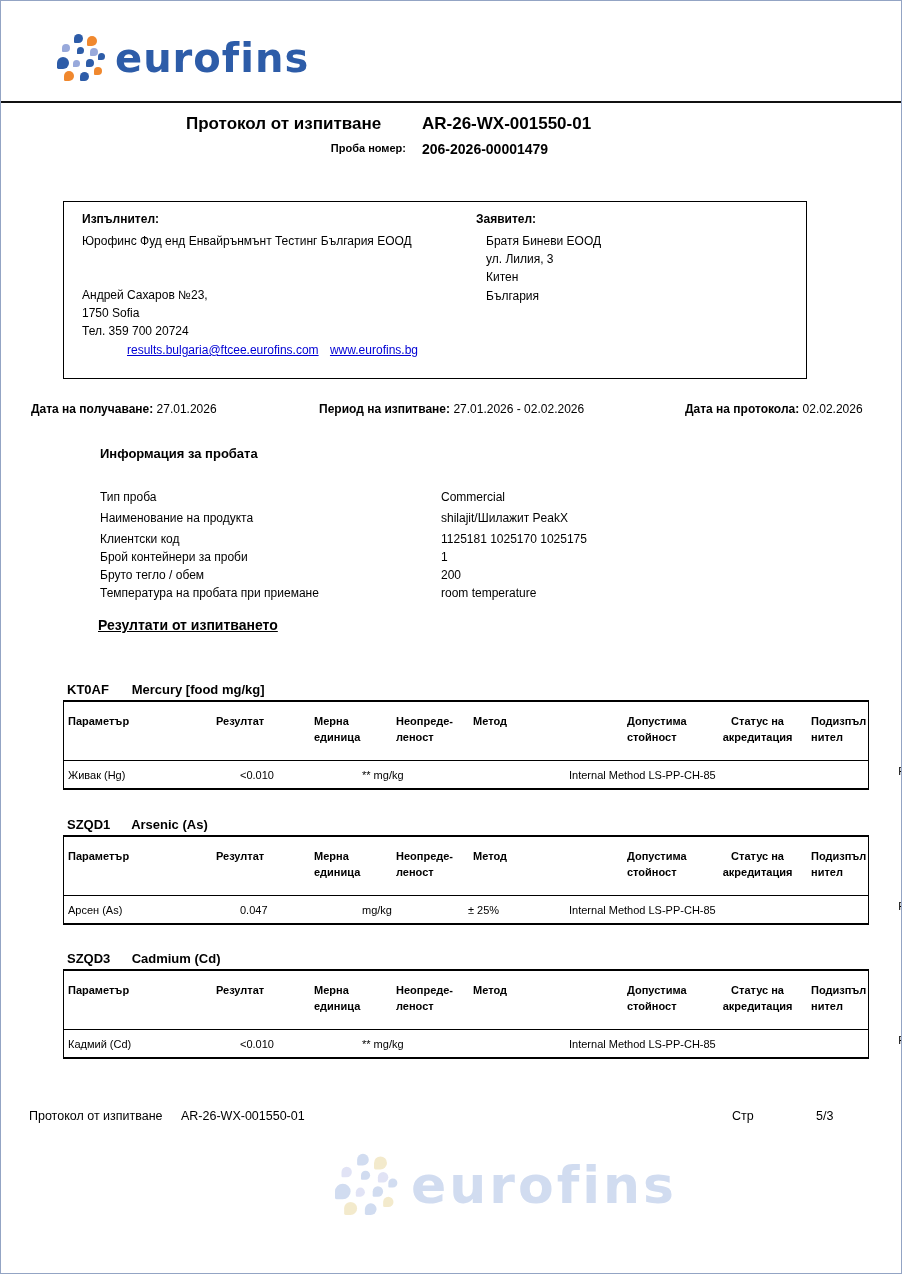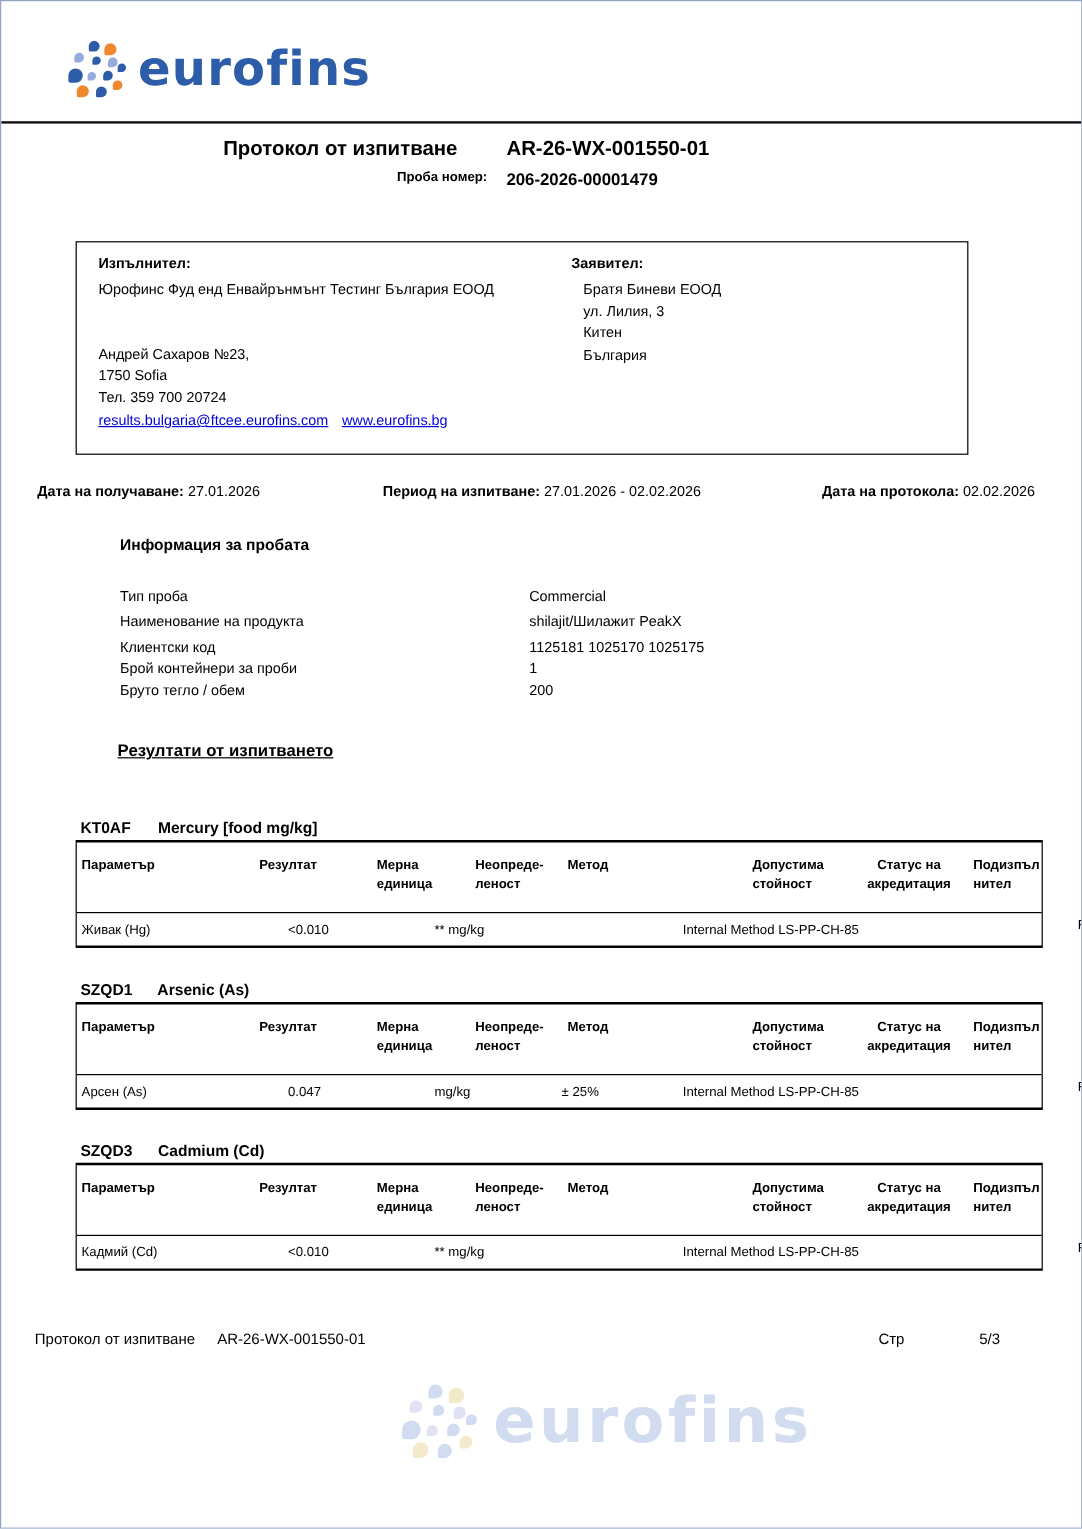--- a/index.html
+++ b/index.html
@@ -30,21 +30,21 @@
   .doc-title { position:absolute; left:185px; top:113px; font-size:17px; font-weight:bold; }
   .doc-number { position:absolute; left:421px; top:113px; font-size:17px; font-weight:bold; }
   .sample-label { position:absolute; left:185px; top:141px; width:220px; text-align:right; font-size:11px; font-weight:bold; }
   .sample-number { position:absolute; left:421px; top:140px; font-size:14px; font-weight:bold; }
 
   
   .parties-box { position:absolute; left:62px; top:200px; width:744px; height:178px; border:1.5px solid #000;text-decoration:underline; }
   .parties-box .col-l { position:absolute; left:18px; }
   .parties-box .col-r { position:absolute; left:412px; }
   .pline { line-height:18px; }
-  a.doc-link { color:#0000d4; text-decoration:underline; }
+  a.doc-link { color:#0000d4; text-decoration:underline;margin-left:45px; }
 
   
   .dates-row { position:absolute; left:0; top:401px; width:902px; font-size:12px; }
   .dgrp { position:absolute; white-space:nowrap; }
 
   
   .si-title { position:absolute; left:99px; top:445px; font-size:13px; font-weight:bold; }
   .si-rows { position:absolute; left:99px; top:488px; width:640px; }
   .si-row { display:flex; height:18px; line-height:16px; }
   .si-row.gap { margin-bottom:3px; }
@@ -163,20 +163,24 @@
       <span class="si-value">1125181 1025170 1025175</span>
     </div>
     <div class="si-row">
       <span class="si-label">Брой контейнери за проби</span>
       <span class="si-value">1</span>
     </div>
     <div class="si-row">
       <span class="si-label">Бруто тегло / обем</span>
       <span class="si-value">200</span>
     </div>
+    <div class="si-row">
+      <span class="si-label">Температура на пробата при приемане</span>
+      <span class="si-value">room temperature</span>
+    </div>
   </div>
 
   <div class="res-title">Резултати от изпитването</div>
 
   <div class="rtable" style="top:681px">
     <div class="rt-caption">
       <span class="rt-code">KT0AF</span>
       <span>Mercury [food mg/kg]</span>
     </div>
     <div class="rt-box">

